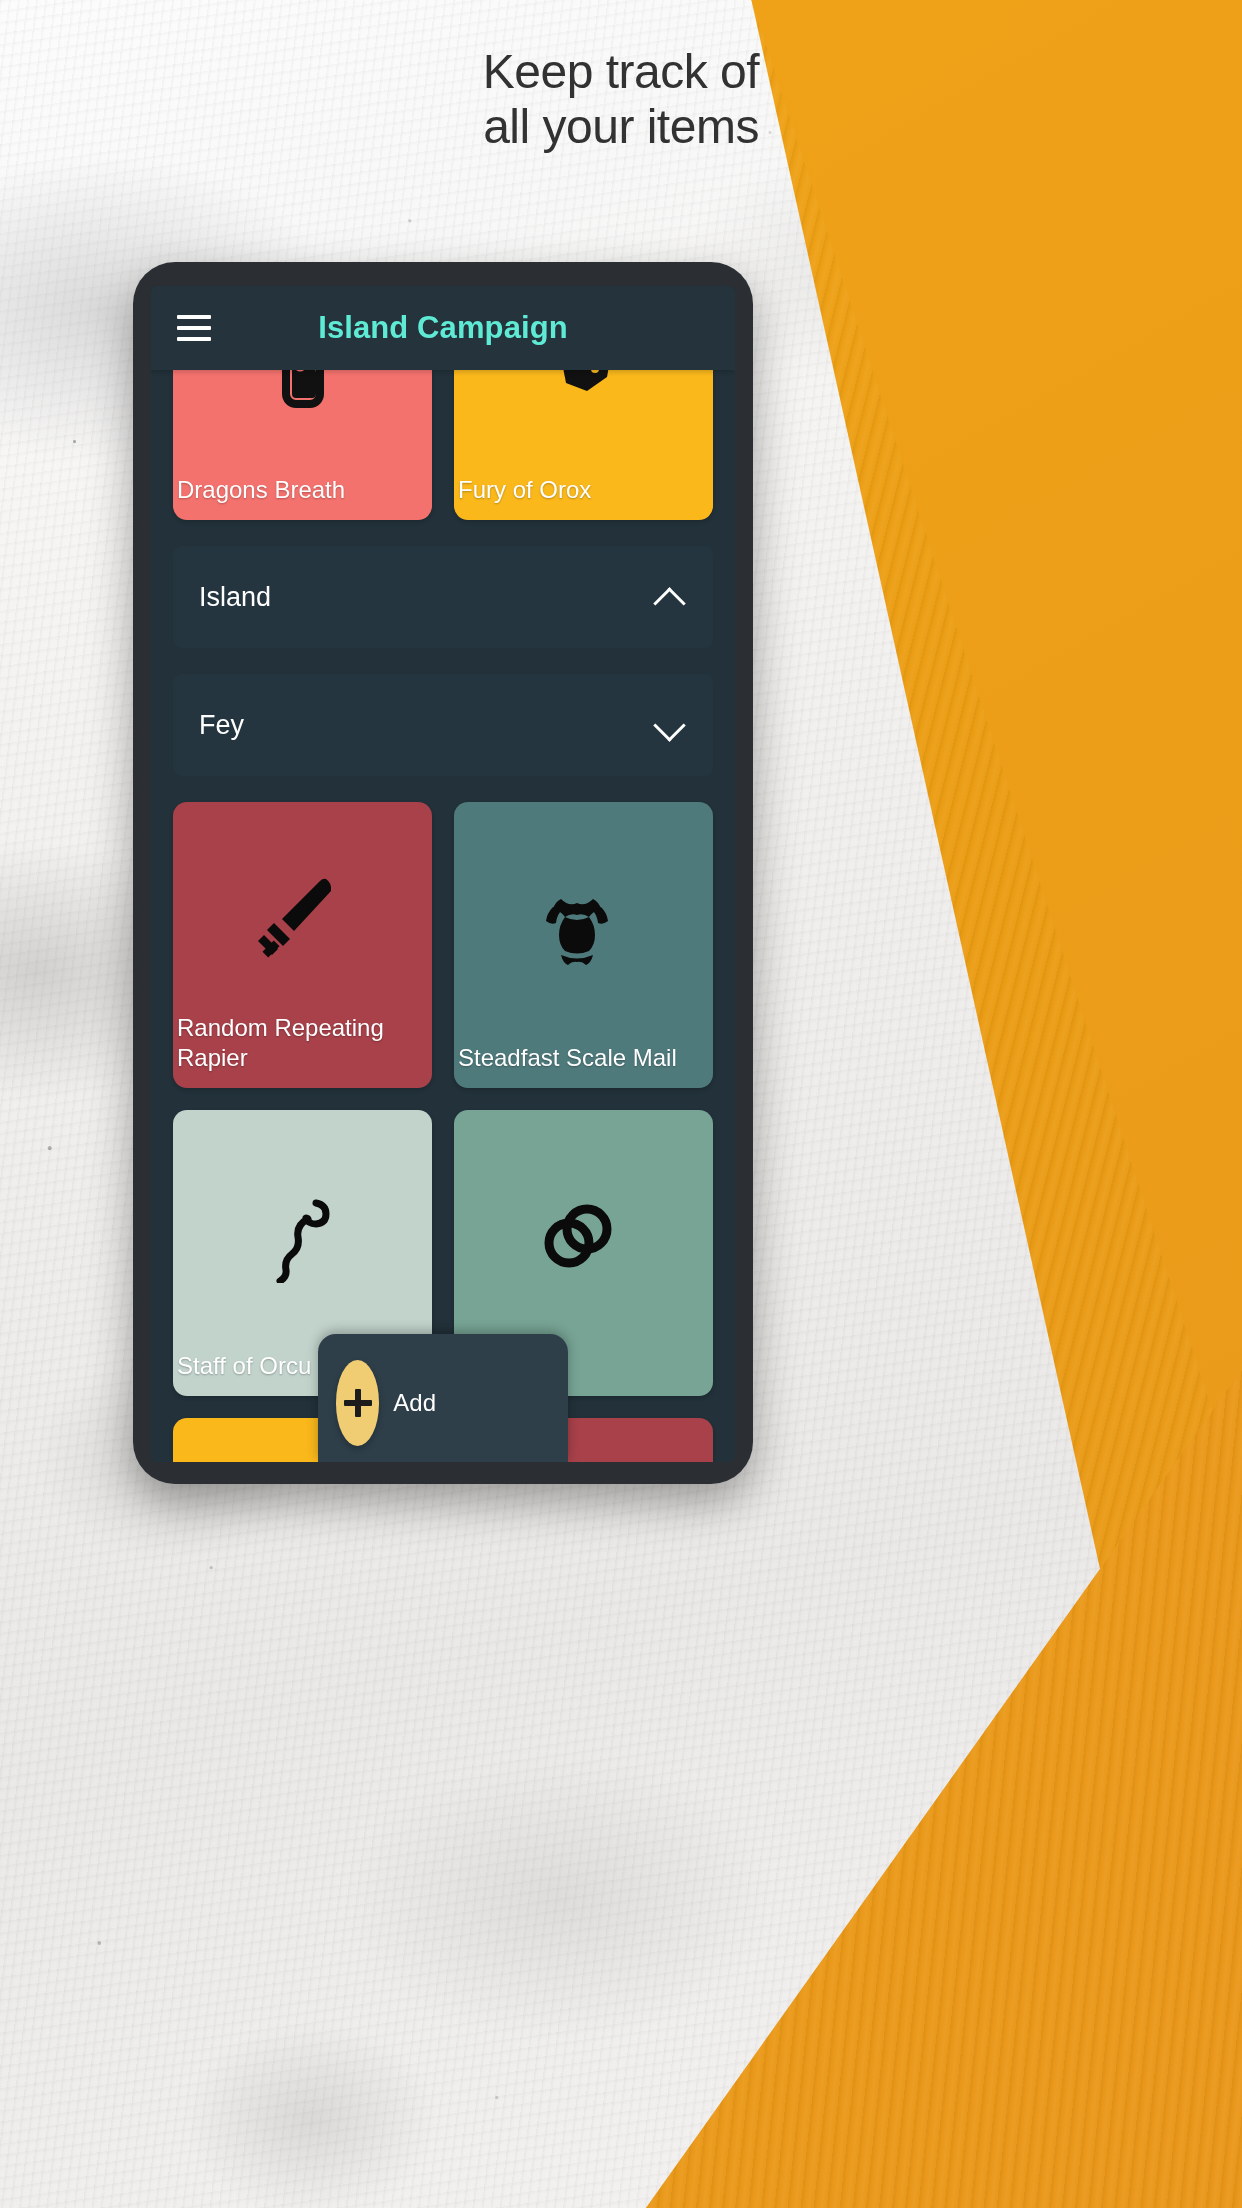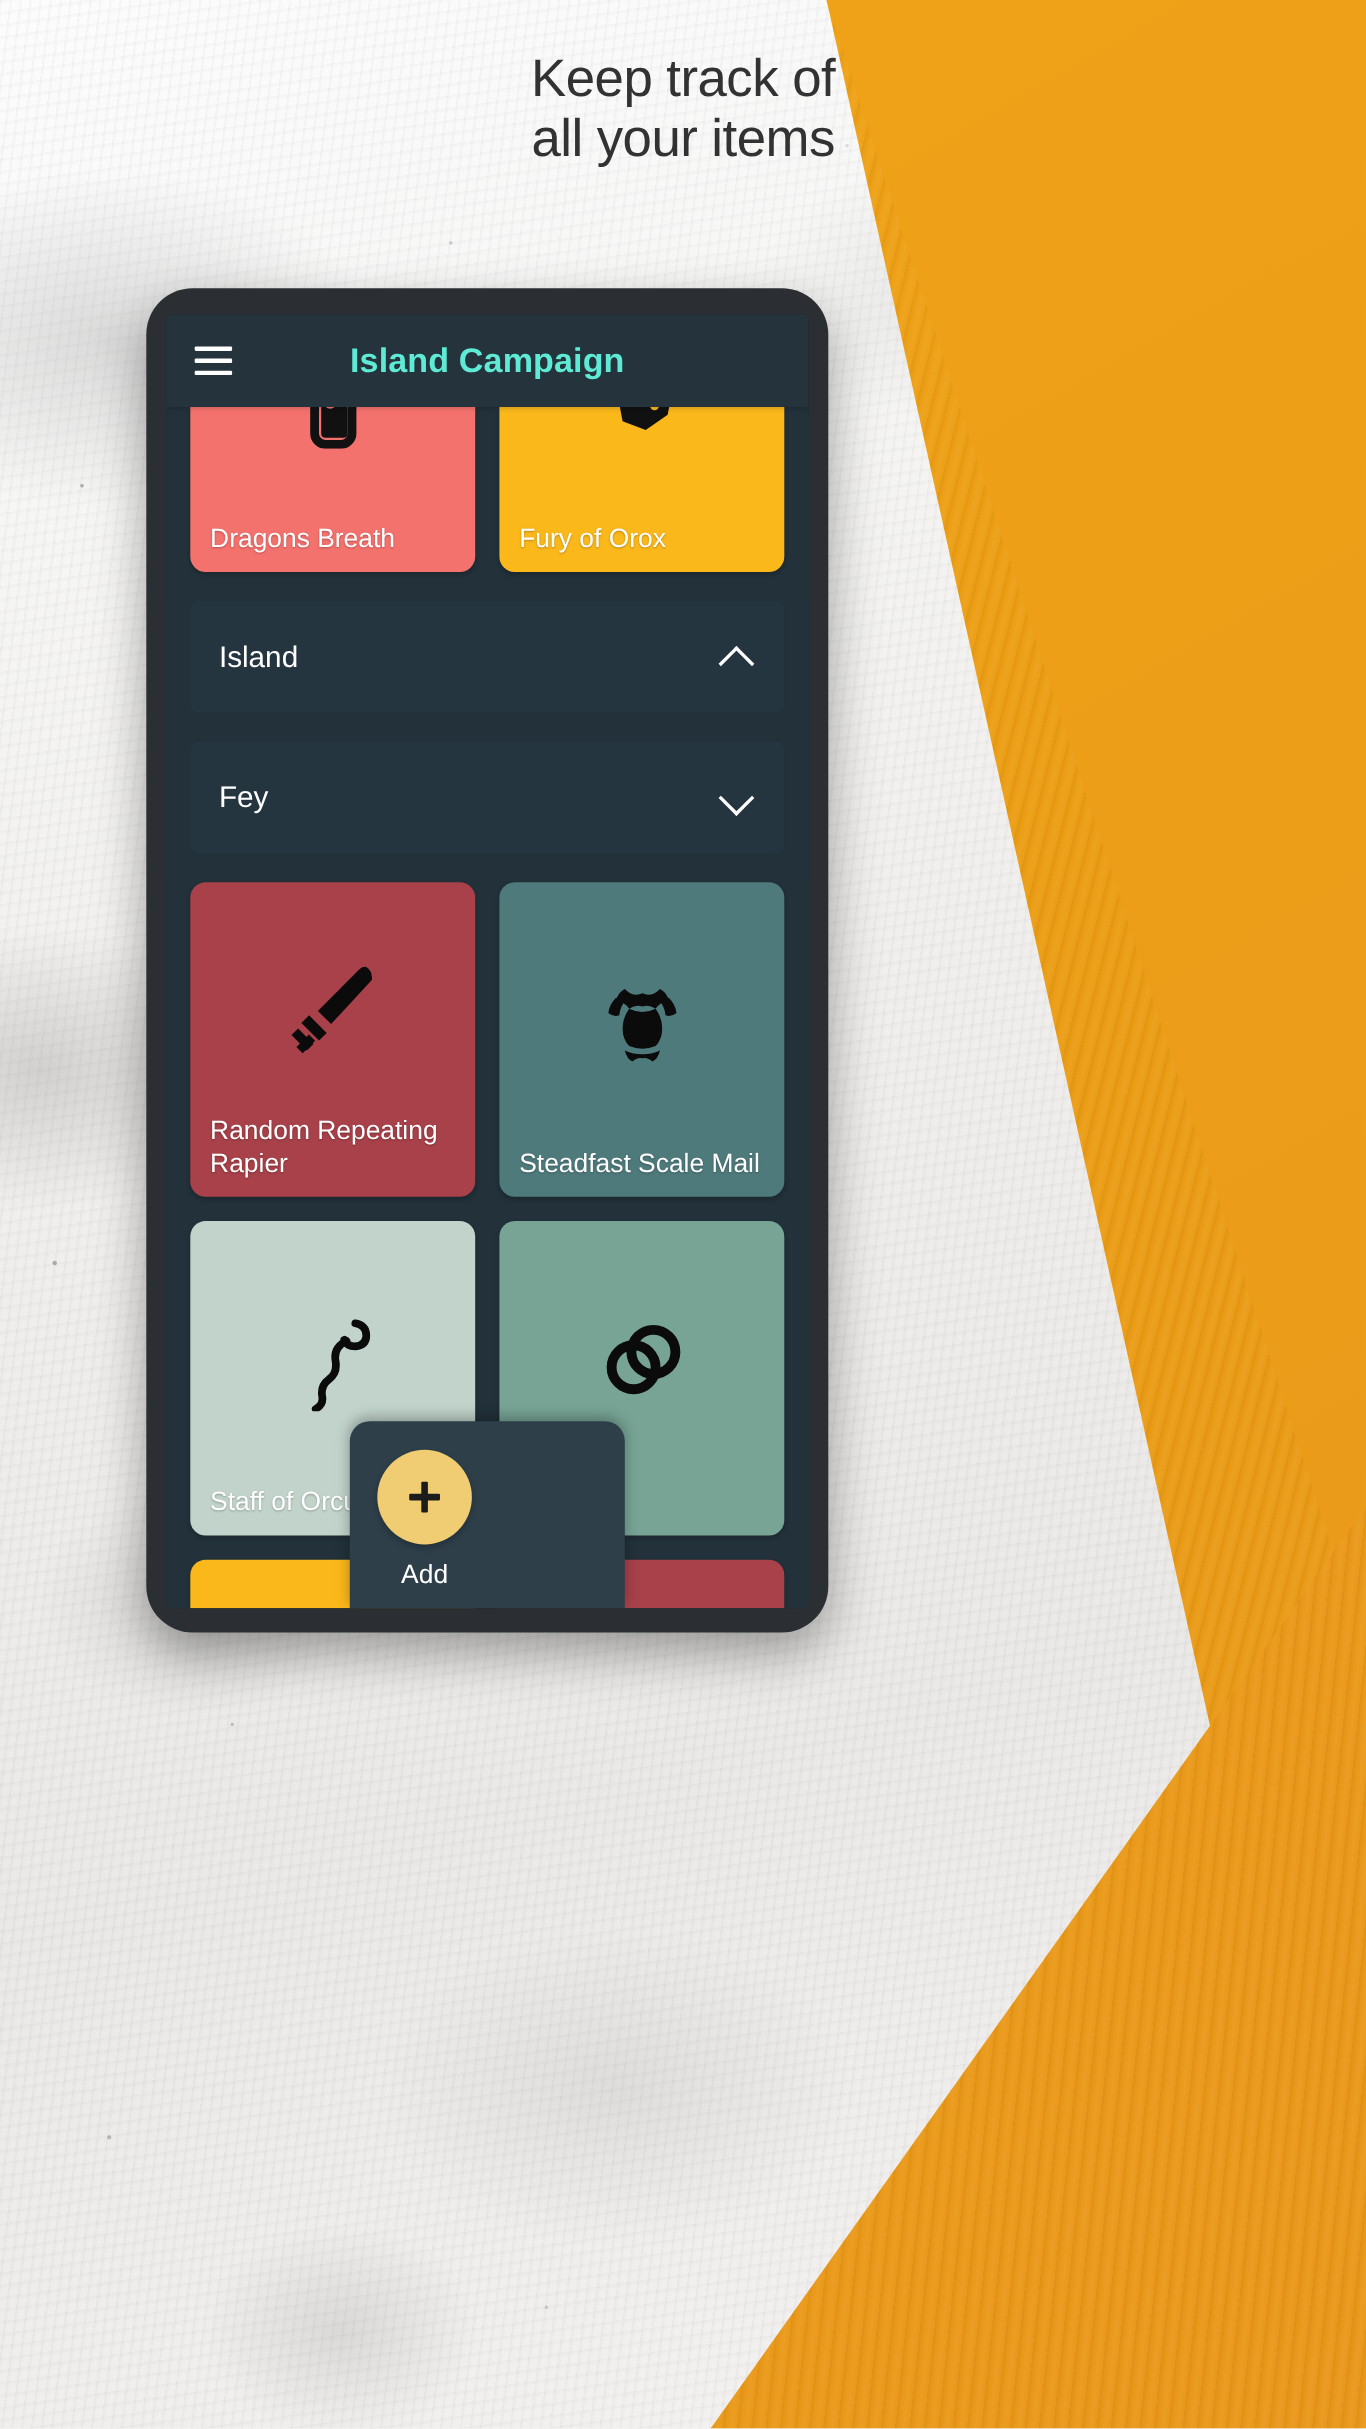--- a/index.html
+++ b/index.html
@@ -174,21 +174,21 @@
   }
 
   .item-card {
     position: relative;
     border-radius: 14px;
     height: 286px;
     display: flex;
     flex-direction: column;
     justify-content: center;
     align-items: center;
-    padding: 14px 18px 16px 18px;
+    padding: 14px 18px 16px 4px;
     cursor: pointer;
     overflow: hidden;
     box-shadow: 0 2px 4px rgba(0,0,0,0.18);
   }
   .item-card.clipped-top {
     height: 150px;
     border-top-left-radius: 0;
     border-top-right-radius: 0;
     justify-content: flex-end;
   }
@@ -263,21 +263,20 @@
     border-top-right-radius: 18px;
     display: flex;
     gap: 0;
     padding: 26px 18px 16px 18px;
     justify-content: space-between;
     box-shadow: 0 -3px 12px rgba(0,0,0,0.28);
     z-index: 9;
   }
   .fab-item {
     display: flex;
-    flex-direction: column;
     align-items: center;
     gap: 14px;
     cursor: pointer;
     width: 100px;
   }
   .fab-circle {
     width: 86px;
     height: 86px;
     border-radius: 50%;
     background: #f0cc73;

